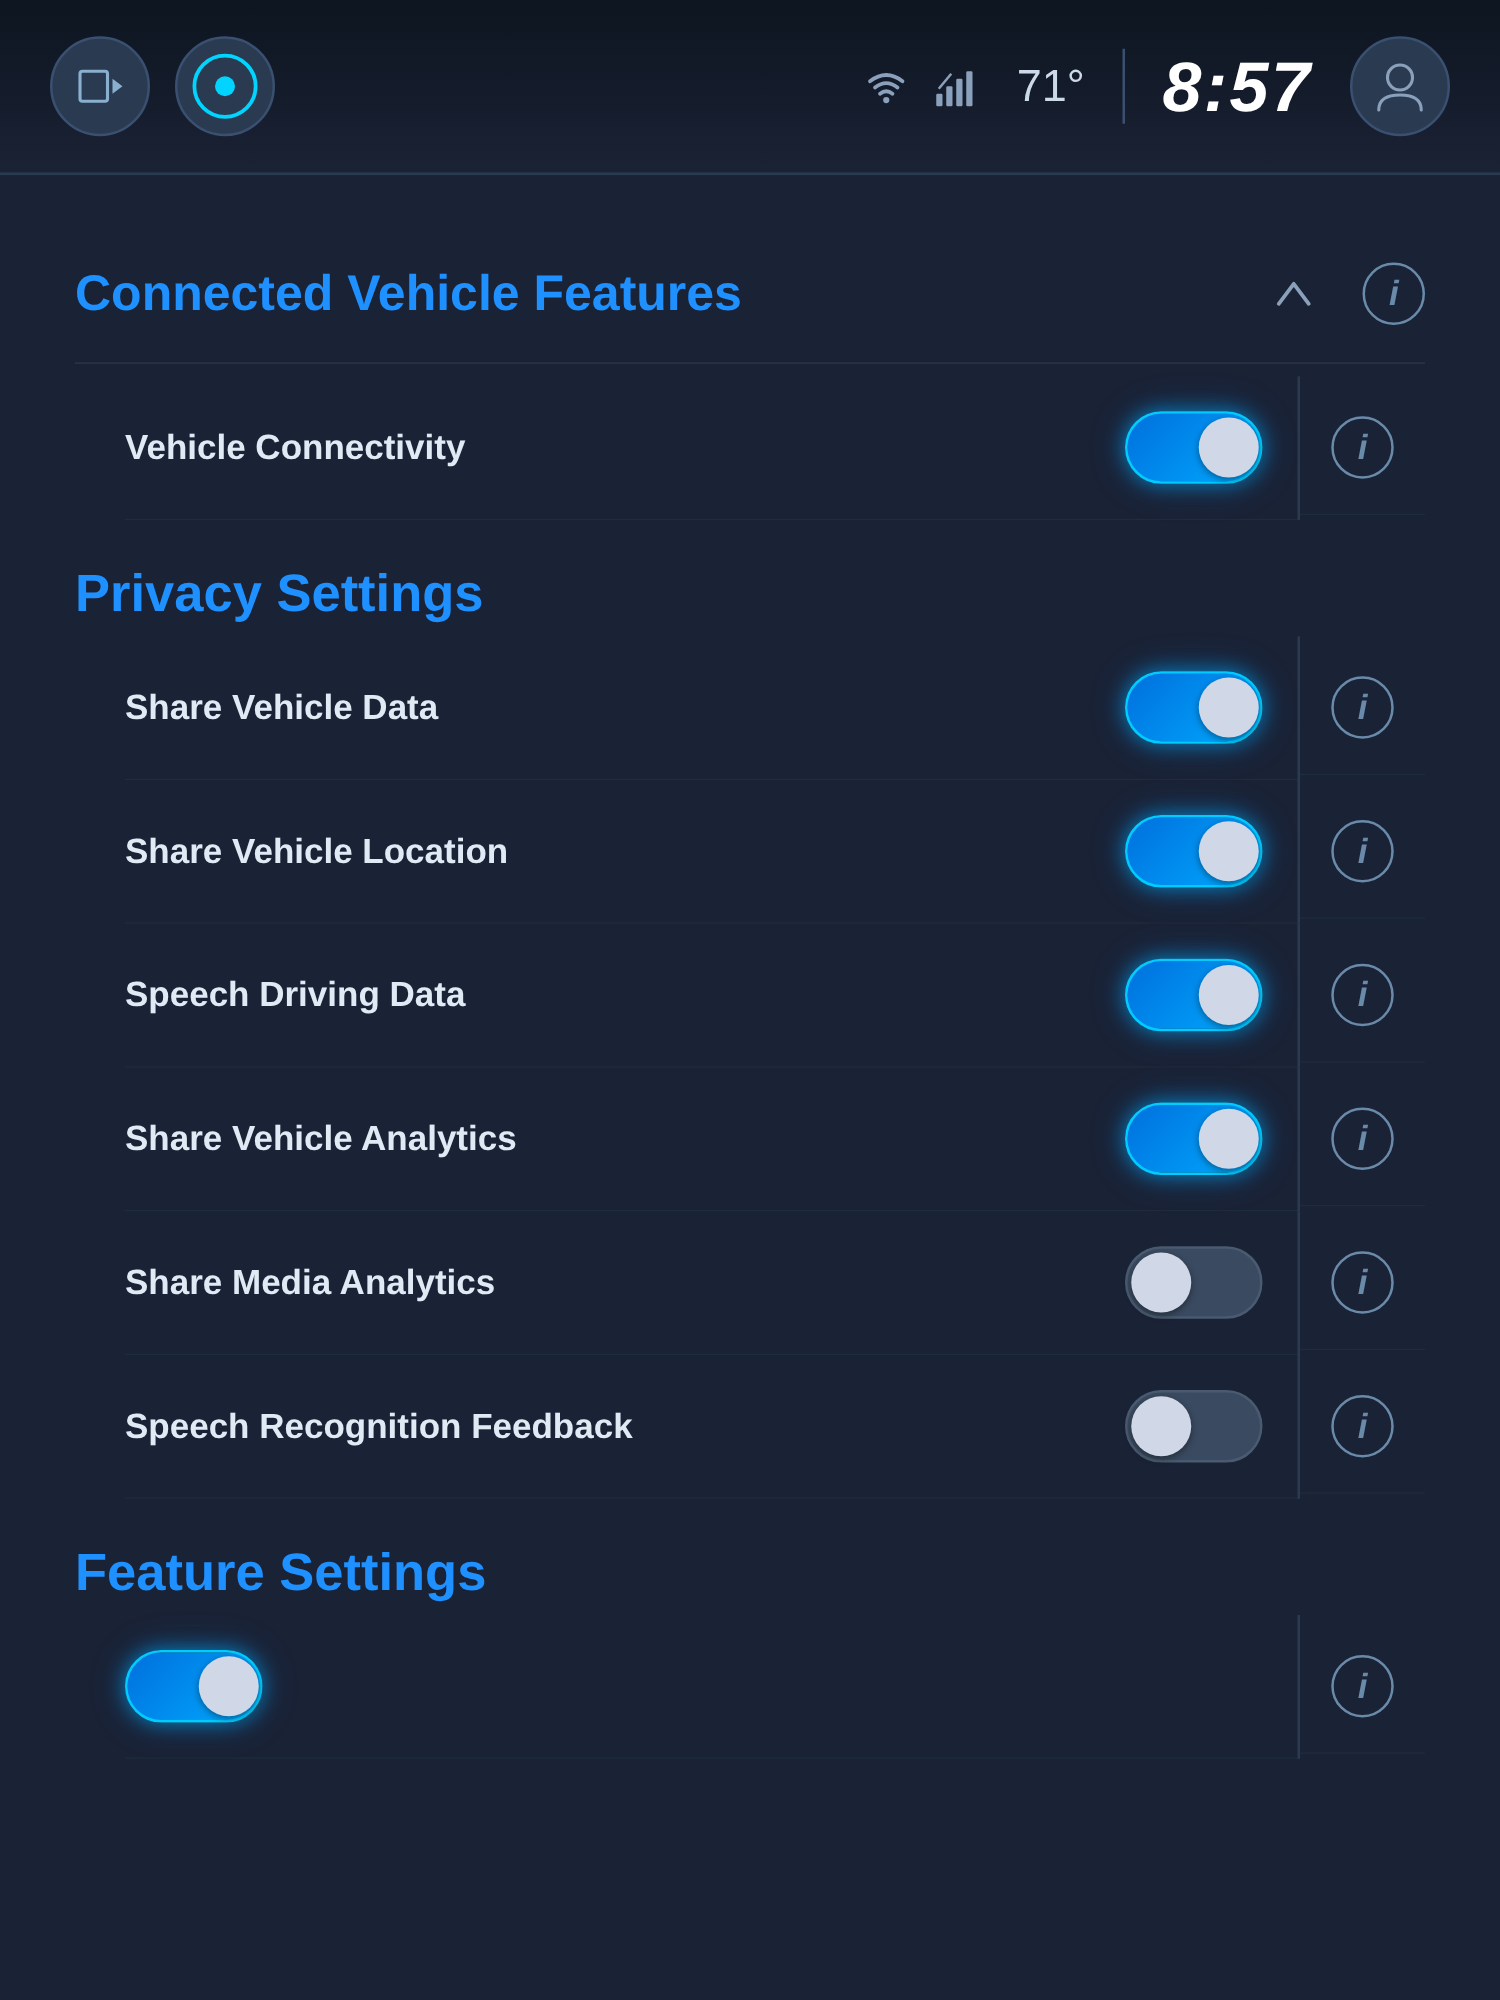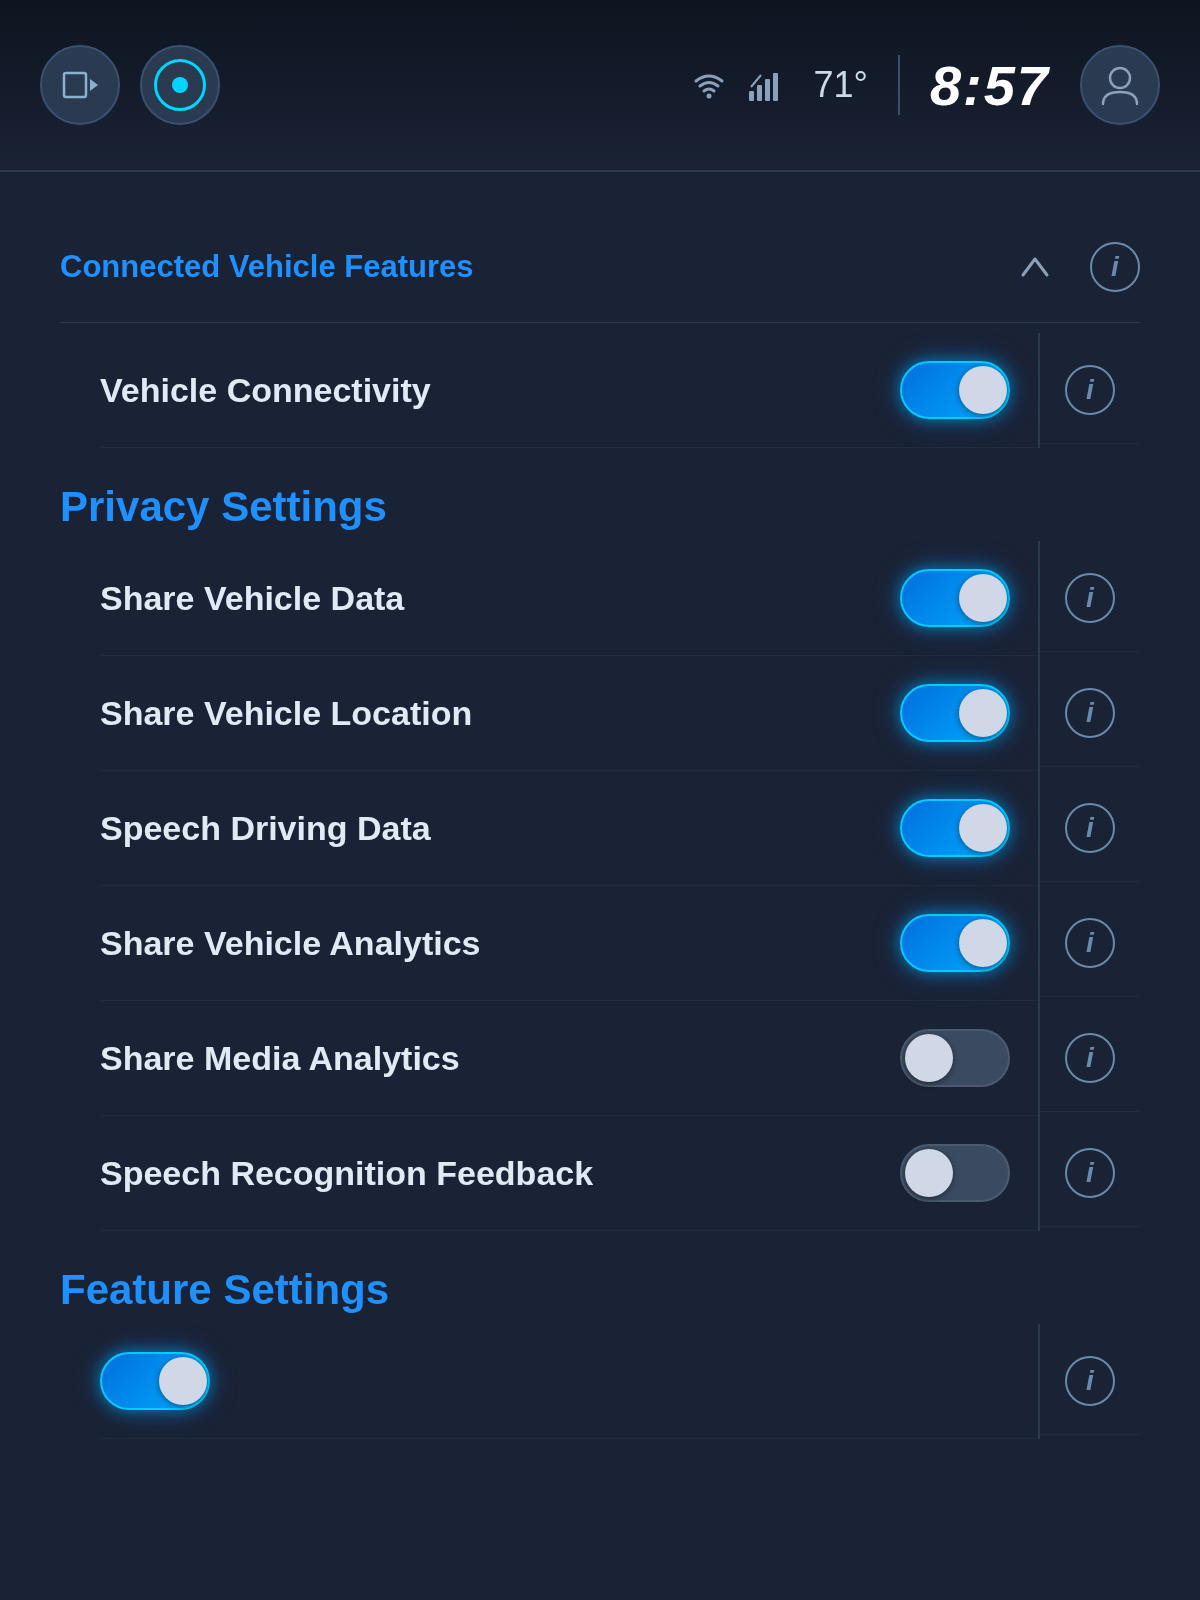--- a/index.html
+++ b/index.html
@@ -9,21 +9,21 @@
       height: 1600px;
       background: #1a2235;
       font-family: 'Arial', sans-serif;
       overflow: hidden;
       position: relative;
     }
 
     
     .top-bar {
       width: 100%;
-      height: 172px;
+      height: 140px;
       background: linear-gradient(180deg, #0d1520 0%, #1a2235 100%);
       display: flex;
       align-items: center;
       padding: 0 40px;
       border-bottom: 2px solid #2a3a50;
       position: relative;
     }
 
     .top-bar-left {
       display: flex;
@@ -143,21 +143,21 @@
       display: flex;
       align-items: center;
       justify-content: space-between;
       padding: 30px 0;
       border-bottom: 1px solid #2a3a50;
       margin-bottom: 10px;
     }
 
     .section-title {
       color: #1e90ff;
-      font-size: 31px;
+      font-size: 40px;
       font-weight: 600;
     }
 
     .section-controls {
       display: flex;
       align-items: center;
       gap: 30px;
     }
 
     .chevron-btn {
@@ -184,21 +184,21 @@
       font-style: italic;
     }
 
     
     .settings-section {
       margin-left: 40px;
     }
 
     .settings-row-label {
       color: #e0eaf5;
-      font-size: 34px;
+      font-size: 28px;
       font-weight: 600;
     }
 
     
     .toggle {
       width: 110px;
       height: 58px;
       border-radius: 29px;
       position: relative;
       cursor: pointer;

